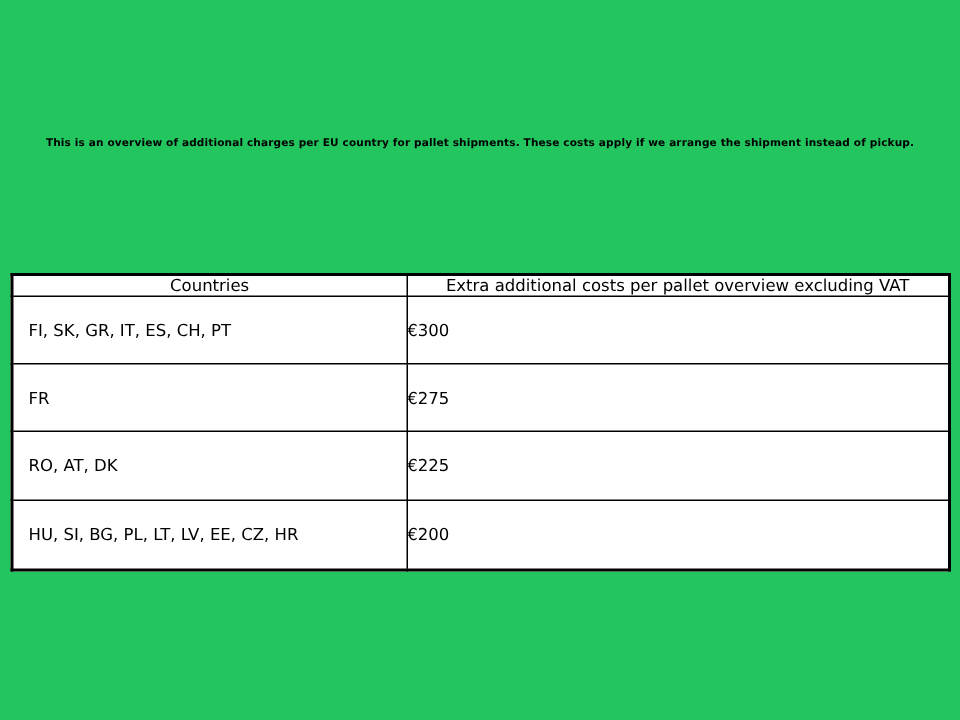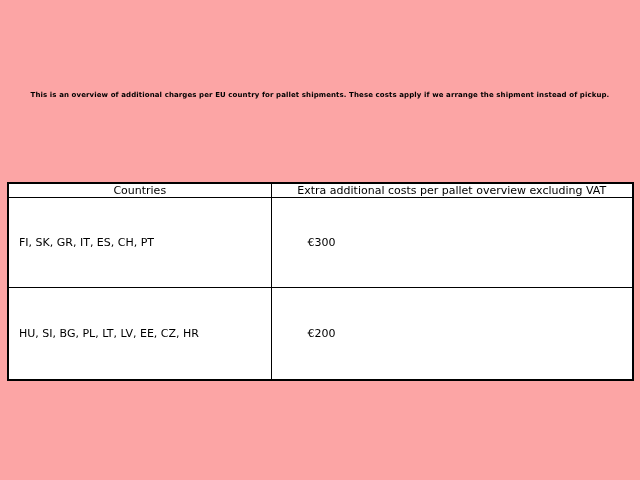--- a/index.html
+++ b/index.html
@@ -4,21 +4,21 @@
 <style>
   html, body {
     margin: 0;
     padding: 0;
     background: #ffffff;
   }
   .canvas {
     position: relative;
     width: 640px;
     height: 480px;
-    background: #fca5a5;
+    background: #22c55e;
     overflow: hidden;
     font-family: "DejaVu Sans", "Liberation Sans", sans-serif;
     color: #000000;
   }
   .intro {
     position: absolute;
     top: 91px;
     left: 0;
     width: 640px;
     text-align: center;
@@ -52,21 +52,20 @@
   }
   .charges-table th {
     text-align: center;
   }
   .charges-table td.countries-cell {
     text-align: left;
     padding-left: 10px;
   }
   .charges-table td.cost-cell {
     text-align: left;
-    padding-left: 36px;
   }
 </style>
 </head>
 <body>
 
 <div class="canvas">
 
   <div class="intro">This is an overview of additional charges per EU country for pallet shipments. These costs apply if we arrange the shipment instead of pickup.</div>
 
   <table class="charges-table">
@@ -79,19 +78,27 @@
         <th>Countries</th>
         <th>Extra additional costs per pallet overview excluding VAT</th>
       </tr>
     </thead>
     <tbody>
       <tr>
         <td class="countries-cell">FI, SK, GR, IT, ES, CH, PT</td>
         <td class="cost-cell">€300</td>
       </tr>
       <tr>
+        <td class="countries-cell">FR</td>
+        <td class="cost-cell">€275</td>
+      </tr>
+      <tr>
+        <td class="countries-cell">RO, AT, DK</td>
+        <td class="cost-cell">€225</td>
+      </tr>
+      <tr>
         <td class="countries-cell">HU, SI, BG, PL, LT, LV, EE, CZ, HR</td>
         <td class="cost-cell">€200</td>
       </tr>
     </tbody>
   </table>
 
 </div>
 
 </body></html>

